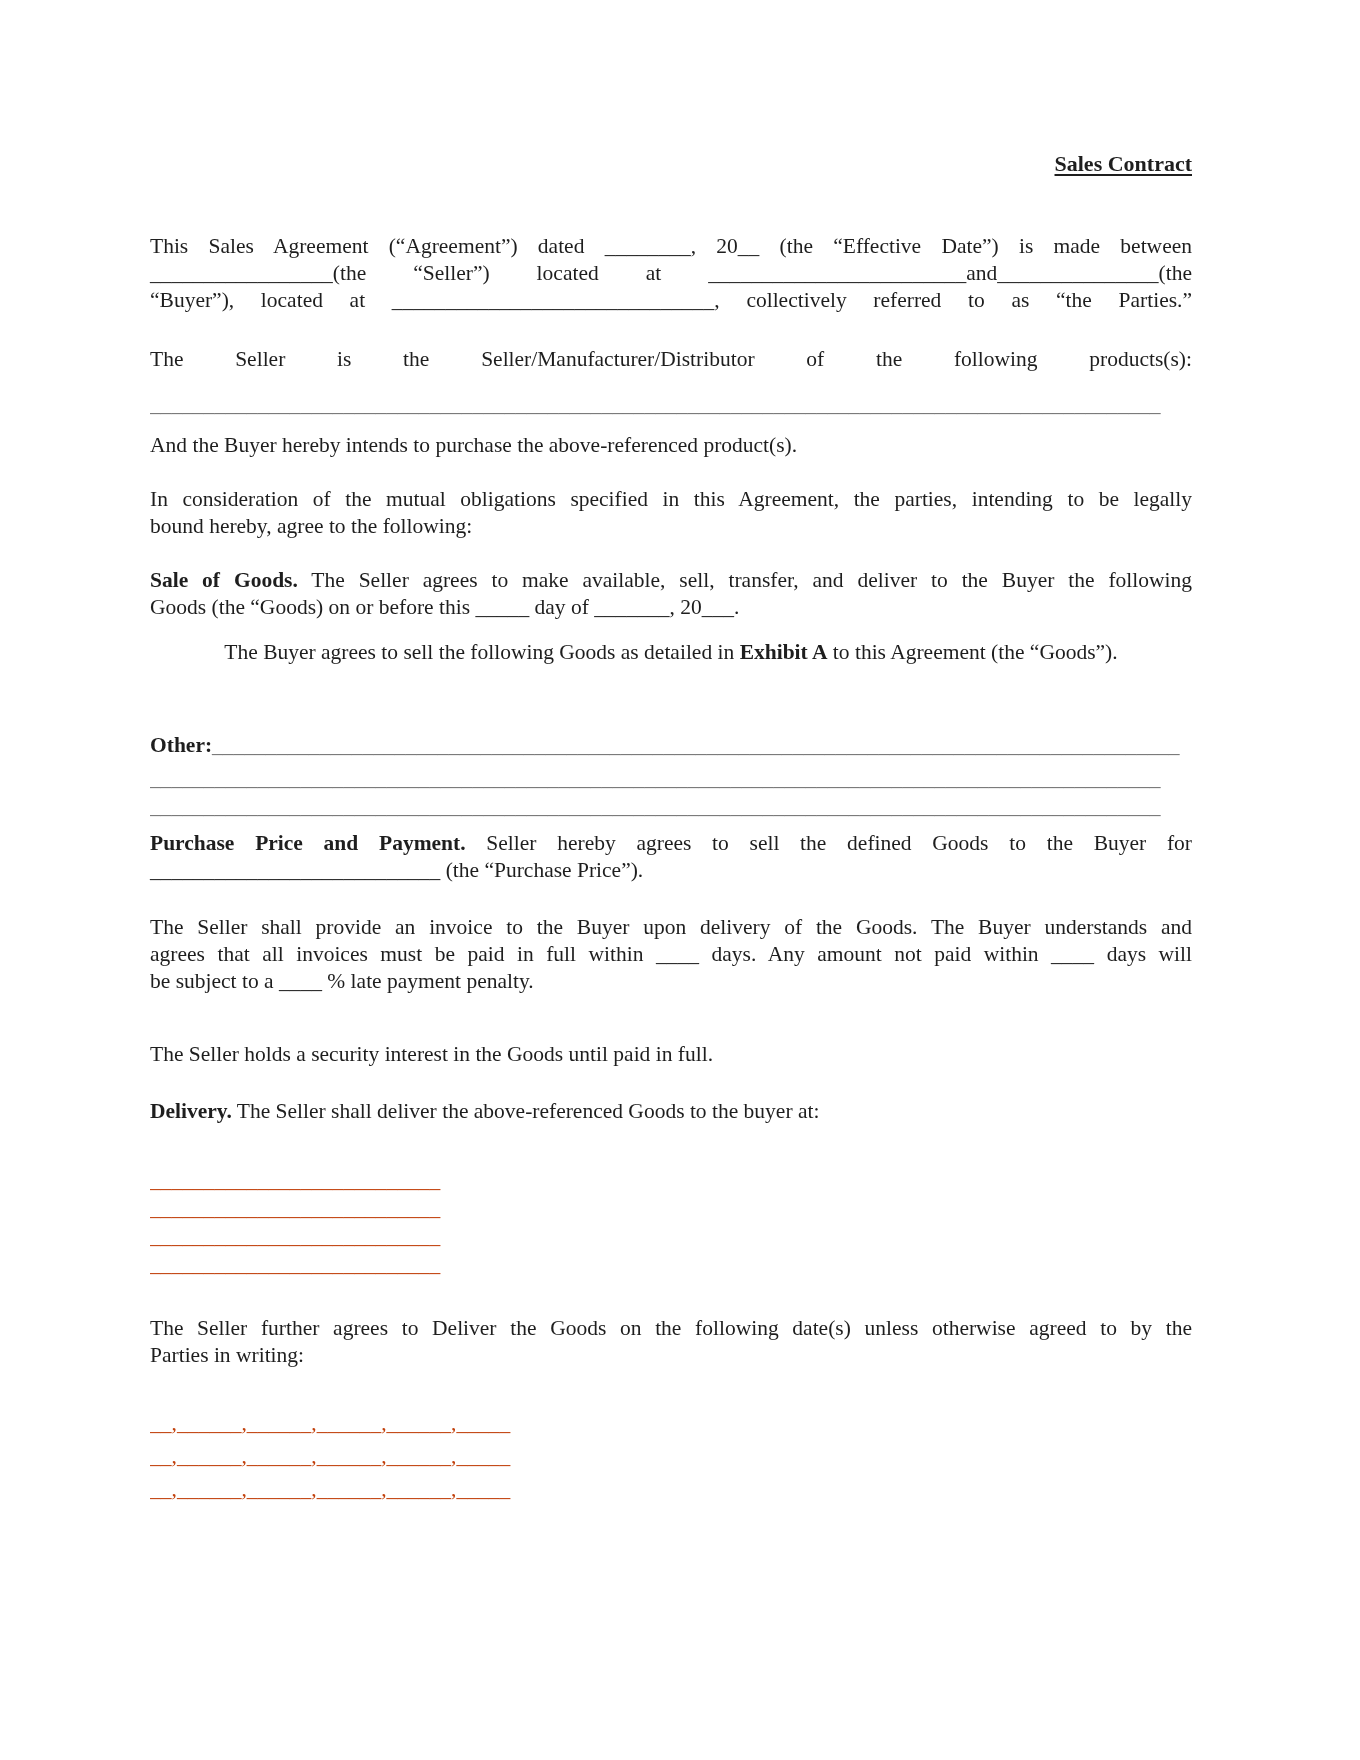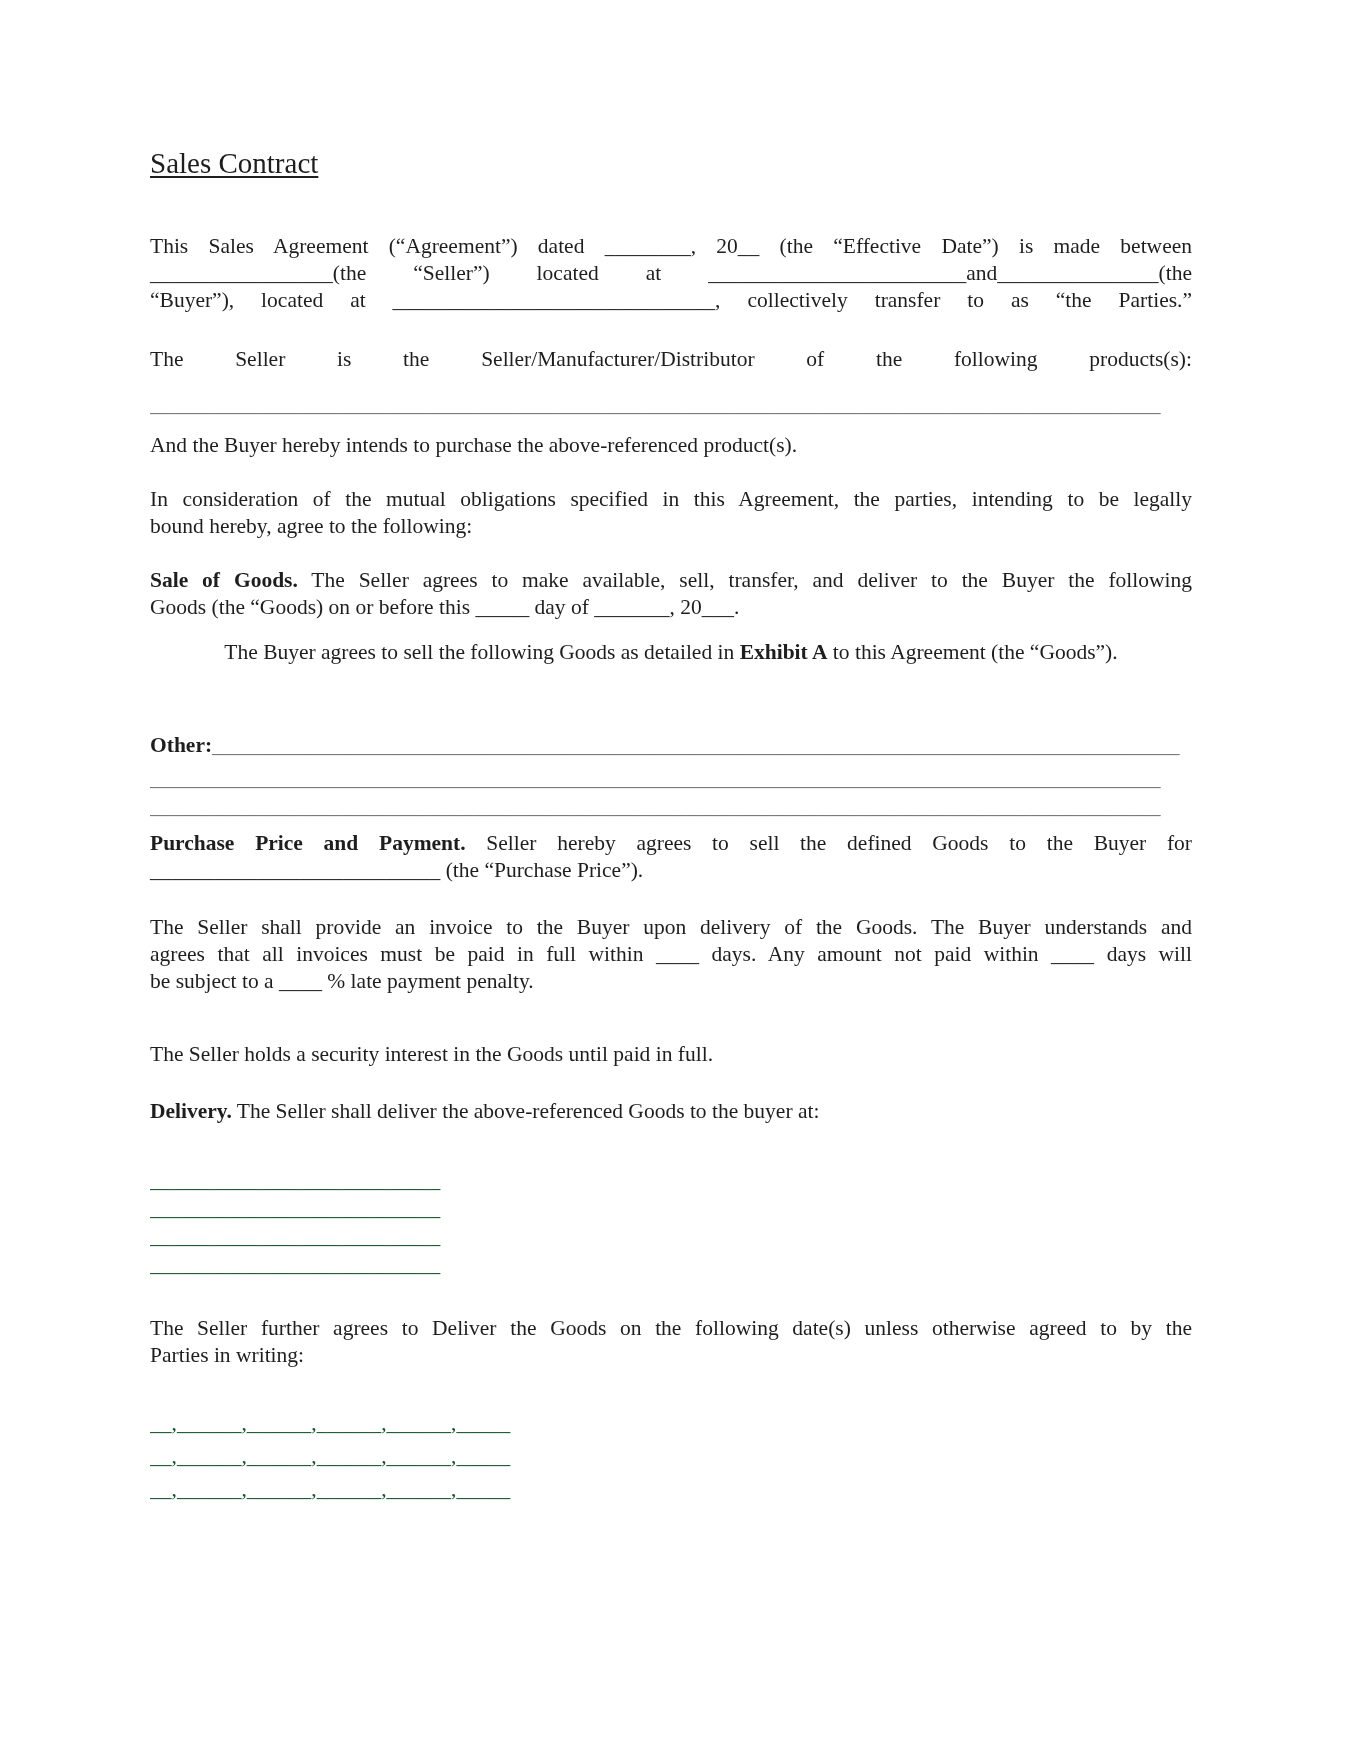--- a/index.html
+++ b/index.html
@@ -11,54 +11,54 @@
     background: #ffffff;
     box-sizing: border-box;
     padding: 150px 168px 0 150px;
     font-family: "Liberation Serif", serif;
     font-size: 21.5px;
     line-height: 27px;
     color: #1e1e1e;
   }
   .title {
     margin: 0 0 56px 0;
-    font-size: 29px;
+    font-size: 22px;
     line-height: 27px;
-    font-weight: normal;
-    text-align: left;
+    font-weight: bold;
+    text-align: right;
     text-decoration: underline;
     text-underline-offset: 3px;
   }
   .blk { margin: 0; }
   .ln  { text-align: left; }
   .jl  { text-align: justify; text-align-last: justify; }
   .rule {
     color: #737373;
     white-space: nowrap;
     overflow: hidden;
   }
   .addr, .dateline {
-    color: #14532d;
+    color: #c2410c;
     white-space: nowrap;
     overflow: hidden;
   }
   .nowrap { white-space: nowrap; overflow: hidden; }
   b { font-weight: bold; }
 </style>
 </head>
 <body>
 
 <div class="page">
 
   <h1 class="title">Sales Contract</h1>
 
   <div class="blk">
     <div class="jl">This Sales Agreement (“Agreement”) dated ________, 20__ (the “Effective Date”) is made between</div>
     <div class="jl">_________________(the “Seller”) located at ________________________and_______________(the</div>
-    <div class="jl">“Buyer”), located at ______________________________, collectively transfer to as “the Parties.”</div>
+    <div class="jl">“Buyer”), located at ______________________________, collectively referred to as “the Parties.”</div>
   </div>
 
   <div class="blk" style="margin-top:32px;">
     <div class="jl">The Seller is the Seller/Manufacturer/Distributor of the following products(s):</div>
   </div>
   <div class="blk rule" style="margin-top:18px;">______________________________________________________________________________________________</div>
 
   <div class="blk ln" style="margin-top:14px;">And the Buyer hereby intends to purchase the above-referenced product(s).</div>
 
   <div class="blk" style="margin-top:27px;">

